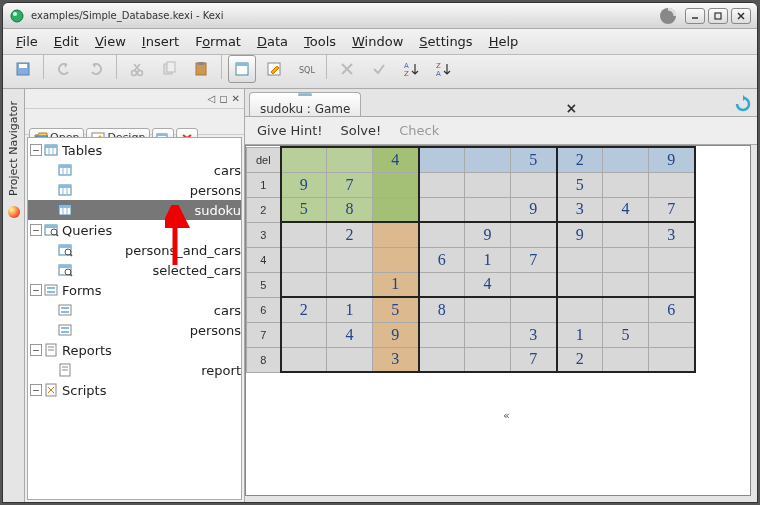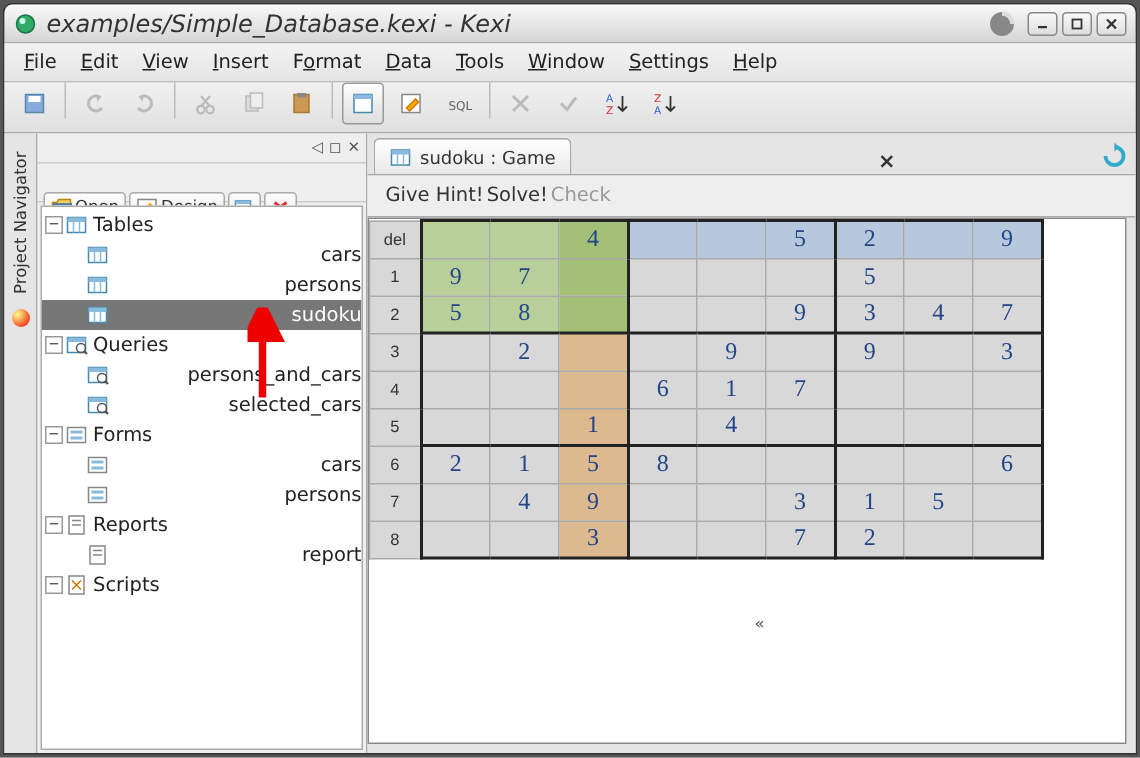--- a/index.html
+++ b/index.html
@@ -1,20 +1,20 @@
 <!DOCTYPE html>
 <html><head>
 <meta charset="utf-8">
 <style>
 * { box-sizing: border-box; margin: 0; padding: 0; font-family: "DejaVu Sans", Arial, sans-serif; }
 body { background: #555; width: 760px; height: 505px; overflow: hidden; position: relative; }
 .window { width: 756px; height: 501px; margin: 2px; border: 1px solid #333; border-radius: 6px 6px 0 0; background: #eee; display: flex; flex-direction: column; }
 .titlebar { height: 26px; background: linear-gradient(to bottom, #fafafa, #d5d5d5); border-radius: 6px 6px 0 0; display: flex; align-items: center; padding: 0 6px; border-bottom: 1px solid #aaa; }
 .titlebar .app-icon { width: 16px; height: 16px; margin-right: 6px; }
-.titlebar .title { font-size: 16px; color: #333; flex: 1; font-style: italic; }
+.titlebar .title { font-size: 10px; color: #333; flex: 1; }
 .titlebar .logo { width: 18px; height: 18px; margin-right: 8px; }
 .winbtns { display: flex; gap: 3px; }
 .winbtn { width: 20px; height: 16px; border: 1px solid #888; background: linear-gradient(to bottom, #fafafa, #ddd); border-radius: 3px; display: flex; align-items: center; justify-content: center; font-size: 10px; color: #333; }
 .menubar { height: 26px; background: linear-gradient(to bottom, #f2f2f2, #e5e5e5); border-bottom: 1px solid #bbb; display: flex; align-items: center; padding: 0 6px; gap: 2px; }
 .menuitem { padding: 2px 7px; font-size: 13px; color: #222; cursor: default; }
 .menuitem u { text-decoration: underline; }
 .toolbar { height: 34px; background: linear-gradient(to bottom, #f0f0f0, #e0e0e0); border-bottom: 1px solid #aaa; display: flex; padding: 0 6px; gap: 4px; }
 .tbtn { width: 28px; height: 28px; border: 1px solid transparent; border-radius: 3px; display: flex; align-items: center; justify-content: center; color: #888; }
 .tbtn.active { border: 1px solid #999; background: linear-gradient(to bottom, #fff, #ddd); }
 .tsep { width: 1px; height: 24px; background: #bbb; margin: 0 2px; }
@@ -29,24 +29,24 @@
 .nav-tbtn.icon-only { padding: 2px; width: 22px; height: 20px; justify-content: center; }
 .tree { flex: 1; background: #fff; border: 1px solid #aaa; margin: 2px; overflow: auto; font-size: 13px; color: #222; padding: 2px 0; }
 .tree-item { display: flex; align-items: center; height: 20px; padding-left: 4px; gap: 2px; cursor: default; }
 .tree-item.l1 { padding-left: 2px; }
 .tree-item.l2 { padding-left: 30px; justify-content: space-between; }
 .tree-item.selected { background: #777; color: #fff; }
 .tree-toggle { width: 12px; height: 12px; border: 1px solid #999; display: flex; align-items: center; justify-content: center; font-size: 9px; line-height: 1; background: #fff; color: #333; }
 .tree-icon { width: 16px; height: 14px; display: inline-flex; align-items: center; justify-content: center; }
 .main { flex: 1; display: flex; flex-direction: column; background: #e5e5e5; position: relative; }
 .tabbar { height: 28px; display: flex; align-items: flex-end; padding: 0 4px; gap: 4px; border-bottom: 1px solid #aaa; background: #e5e5e5; }
-.tab { height: 24px; padding: 0 10px; border: 1px solid #aaa; border-bottom: none; border-radius: 4px 4px 0 0; background: linear-gradient(to bottom, #fff, #e9e9e9); display: flex; align-items: center; gap: 6px; font-size: 12px; color: #333; }
+.tab { height: 24px; padding: 0 10px; border: 1px solid #aaa; border-bottom: none; border-radius: 4px 4px 0 0; background: linear-gradient(to bottom, #fff, #e9e9e9); display: flex; align-items: center; gap: 6px; font-size: 12px; color: #333; flex-direction: column; }
 .tab-close { margin-left: auto; font-size: 14px; font-weight: bold; color: #333; cursor: pointer; }
 .refresh { margin-left: auto; width: 20px; height: 20px; display: flex; align-items: center; justify-content: center; margin-bottom: 2px; }
-.gamebar { height: 28px; display: flex; align-items: center; padding: 0 12px; gap: 2px; border-bottom: 1px solid #aaa; background: #eee; }
+.gamebar { height: 28px; display: flex; align-items: center; padding: 0 12px; gap: 18px; border-bottom: 1px solid #aaa; background: #eee; }
 .gamebtn { font-size: 13px; color: #333; }
 .gamebtn.disabled { color: #999; }
 .board-wrap { flex: 1; background: #fff; padding: 0; position: relative; overflow: auto; border: 1px solid #888; margin: 0 6px 6px 0; }
 table.sudoku { border-collapse: collapse; }
 table.sudoku td, table.sudoku th { width: 46px; height: 25px; border: 1px solid #aaa; text-align: center; font-size: 16px; color: #224488; background: #d8d8d8; font-family: serif; }
 table.sudoku th { background: #d8d8d8; color: #333; font-weight: normal; font-size: 11px; font-family: sans-serif; }
 table.sudoku th.rowhdr { width: 34px; }
 .thick-r { border-right: 2px solid #222 !important; }
 .thick-b { border-bottom: 2px solid #222 !important; }
 .thick-t { border-top: 2px solid #222 !important; }

